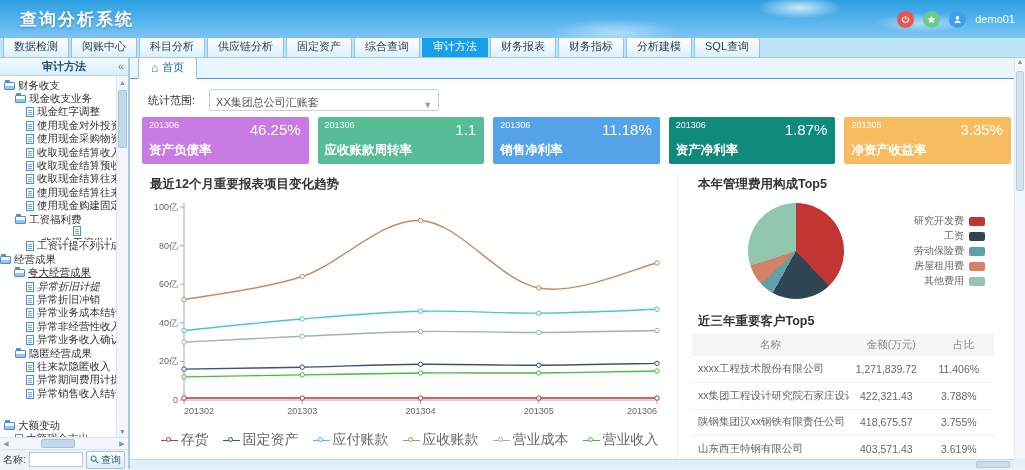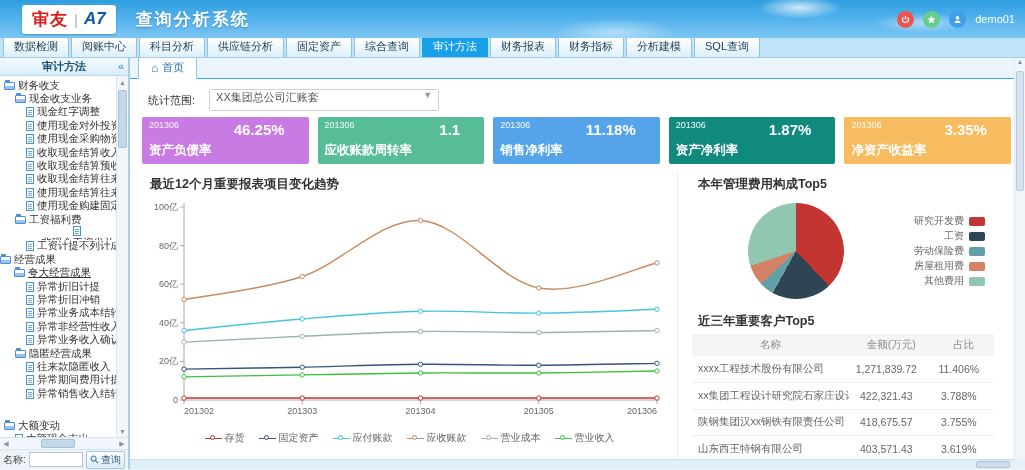--- a/index.html
+++ b/index.html
@@ -84,34 +84,34 @@
   .page-tab-strip { height:21px; background:#eaf5fc; border-bottom:1px solid #35a7e9; display:flex; align-items:flex-end; padding-left:8px;}
   .page-tab { background:#fff; border:1px solid #8fc3e0; border-bottom:1px solid #fff; margin-bottom:-1px;
     border-radius:2px 2px 0 0; font-size:11px; color:#1a6fae; padding:2px 12px 3px; display:flex; align-items:center; gap:4px; cursor:pointer;}
   .home-icon { color:#2a7fc1; font-size:12px; line-height:1; }
 
   .main-body { flex:1; position:relative; padding:6px 14px 0 12px; overflow:hidden;border-radius:6px; }
 
   .filter-row { display:flex; align-items:center; margin:4px 0 6px 6px; }
   .filter-row .flabel { font-size:11px; color:#333; margin-right:14px; }
   .dropdown { width:230px; height:22px; border:1px solid #c9d2d8; border-radius:2px; background:#fff;
-    display:flex; align-items:flex-start; padding:0 6px; font-size:11px; color:#555; cursor:pointer; }
+    display:flex; align-items:flex-end; padding:0 6px; font-size:11px; color:#555; cursor:pointer; }
   .dropdown .caret { margin-left:auto; color:#999; font-size:9px; }
 
   .kpi-row { display:flex; gap:9px; margin-bottom:8px; }
   .kpi { flex:1; height:47px; border-radius:2px; color:#fff; position:relative; padding:3px 7px; cursor:default;}
   .kpi .period { font-size:9px; opacity:.95; }
-  .kpi .value { position:absolute; top:4px; right:24px; font-size:15px; font-weight:bold; }
+  .kpi .value { position:absolute; top:4px; right:8px; font-size:15px; font-weight:normal; }
   .kpi .klabel { position:absolute; left:7px; bottom:5px; font-size:12.5px; font-weight:bold; }
 
   .content-row { display:flex; }
   .chart-sec { width:535px; }
   .sec-title { font-size:12.5px; font-weight:bold; color:#333; margin:4px 0 2px 8px; }
   .line-legend { display:flex; justify-content:center; gap:14px; margin-top:0px; }
-  .line-legend .li { display:flex; align-items:center; gap:3px; font-size:10px; color:#666; cursor:pointer;}
+  .line-legend .li { display:flex; align-items:center; gap:3px; font-size:14px; color:#666; cursor:pointer;}
   .lm { width:17px; height:9px; position:relative; display:inline-block; }
   .lm::before { content:""; position:absolute; left:0; right:0; top:4px; height:1px; background:currentColor; }
   .lm i { position:absolute; left:5px; top:1px; width:5px; height:5px; border:1px solid currentColor;
     border-radius:50%; background:#fff; }
 
   .right-col { flex:1; border-left:1px solid #eee; padding-left:12px; }
   .pie-wrap { display:flex; align-items:center; margin-top:10px; }
   .pie { width:96px; height:96px; border-radius:50%; margin-left:58px; flex:none;}
   .pie-legend { margin-left:auto; margin-right:26px; }
   .pie-legend .pl { display:flex; align-items:center; justify-content:flex-end; gap:5px;
@@ -135,25 +135,20 @@
   .main-hscroll { position:absolute; left:0; right:11px; bottom:0; height:10px; background:#dff0fa;
     border-top:1px solid #c4ddee; }
   .main-hscroll .thumb { position:absolute; right:4px; top:1px; width:34px; bottom:1px;
     background:#cfdde8; border:1px solid #aec7d8; border-radius:2px; cursor:pointer;}
   .scroll-corner { position:absolute; right:0; bottom:0; width:11px; height:10px; background:#e8f1f8; }
 </style>
 </head>
 <body>
 
 <div class="header">
-  <div class="logo-box">
-    <span class="brand-left">审友</span>
-    <span class="brand-sep">|</span>
-    <span class="brand-right">A7</span>
-  </div>
   <div class="app-title">查询分析系统</div>
   <div class="header-right">
     <span class="hicon red">
       <svg width="9" height="9" viewBox="0 0 10 10">
           <path d="M5 1v4" stroke="#fff" stroke-width="1.6" fill="none"></path>
           <path d="M2.6 2.6a3.4 3.4 0 1 0 4.8 0" stroke="#fff" stroke-width="1.4" fill="none"></path>
         </svg>
     </span>
     <span class="hicon green">
       <svg width="9" height="9" viewBox="0 0 10 10">
@@ -245,21 +240,21 @@
             <span class="lbl">工资计提不列计成本</span>
           </div>
           <div class="tree-row" style="">
             <span class="ic-folder"></span>
             <span class="lbl">经营成果</span>
           </div>
           <div class="tree-row" style="padding-left: 14px; text-decoration: underline;">
             <span class="ic-folder"></span>
             <span class="lbl">夸大经营成果</span>
           </div>
-          <div class="tree-row" style="padding-left: 26px;">
+          <div class="tree-row" style="padding-left: 26px; font-style: italic;">
             <span class="ic-leaf"></span>
             <span class="lbl">异常折旧计提</span>
           </div>
           <div class="tree-row" style="padding-left: 26px;">
             <span class="ic-leaf"></span>
             <span class="lbl">异常折旧冲销</span>
           </div>
           <div class="tree-row" style="padding-left: 26px;">
             <span class="ic-leaf"></span>
             <span class="lbl">异常业务成本结转</span>

